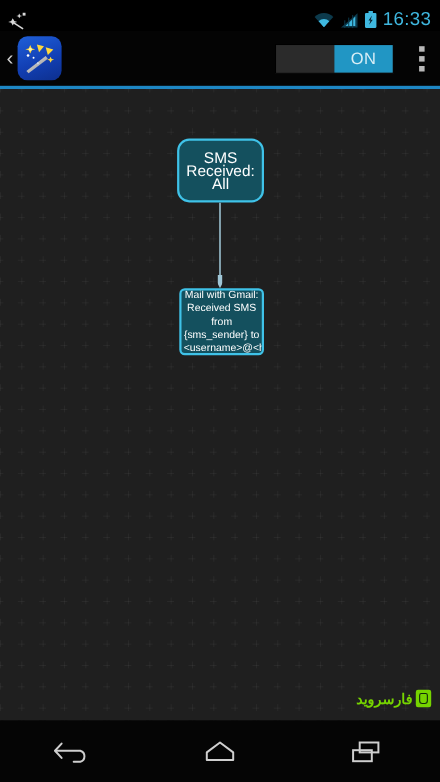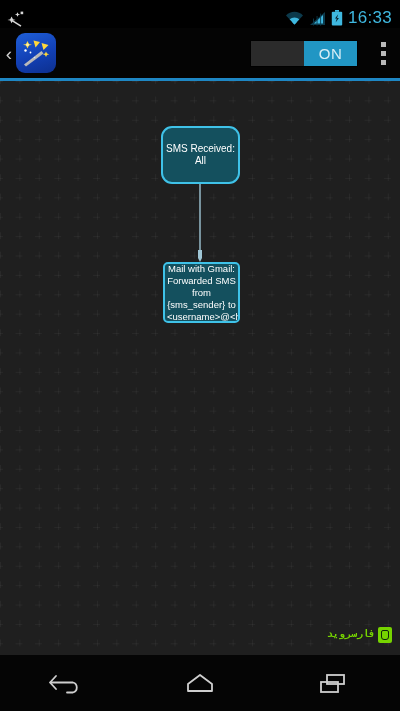--- a/index.html
+++ b/index.html
@@ -184,21 +184,21 @@
     justify-content: center;
     text-align: center;
     line-height: 12px;
     overflow: hidden;
   }
   #node-trigger {
     left: 161px;
     top: 45px;
     width: 79px;
     height: 58px;
-    font-size: 10px;
+    font-size: 14px;
     border-radius: 11px;
   }
   #node-action {
     left: 163px;
     top: 181px;
     width: 77px;
     height: 61px;
     font-size: 9.5px;
     border-radius: 5px;
     padding: 2px 2px;
@@ -219,25 +219,25 @@
     position: absolute;
     right: 8px;
     bottom: 12px;
     display: flex;
     align-items: center;
     gap: 3px;
     direction: rtl;
   }
   #watermark .wm-text {
     color: #76d400;
-    font-size: 10px;
+    font-size: 13px;
     font-weight: bold;
     letter-spacing: -0.5px;
     line-height: 1;
-    font-family: Liberation Mono, monospace;
+    font-family: Liberation Serif, serif;
   }
   #watermark .wm-logo {
     width: 14px;
     height: 16px;
     background: #76d400;
     border-radius: 2px;
     position: relative;
   }
   #watermark .wm-logo::before {
     content: "";
@@ -369,21 +369,21 @@
     </div>
 
     <svg id="connector" viewBox="0 0 4 78">
       <line x1="2" y1="0" x2="2" y2="68" stroke="#9fc6d6" stroke-width="1.4"></line>
       <polygon points="-4,66 8,66 2,78" fill="#9fc6d6"></polygon>
     </svg>
 
     <div class="flow-node" id="node-action">
       <div class="lines">
         <span>Mail with Gmail:</span>
-        <span>Forwarded SMS</span>
+        <span>Received SMS</span>
         <span>from</span>
         <span>{sms_sender} to</span>
         <span>&lt;username&gt;@&lt;ho</span>
       </div>
     </div>
 
     <div id="watermark">
       <div class="wm-logo"></div>
       <div class="wm-text">فارسروید</div>
     </div>

